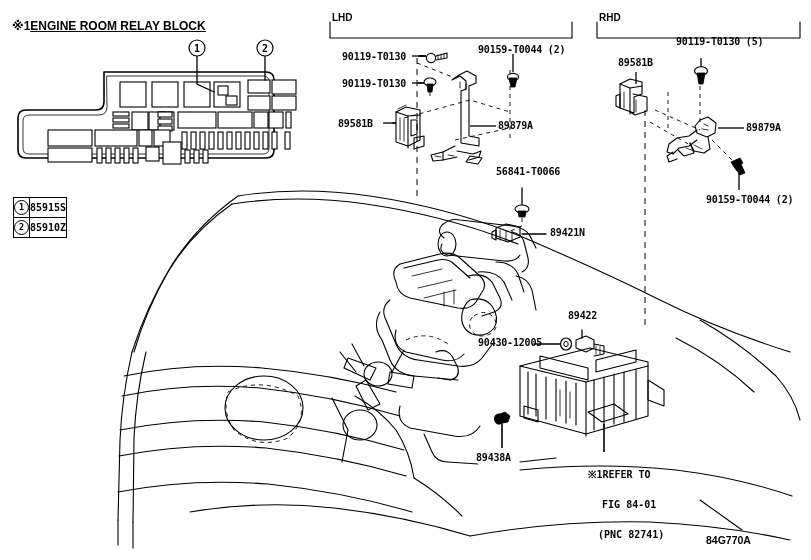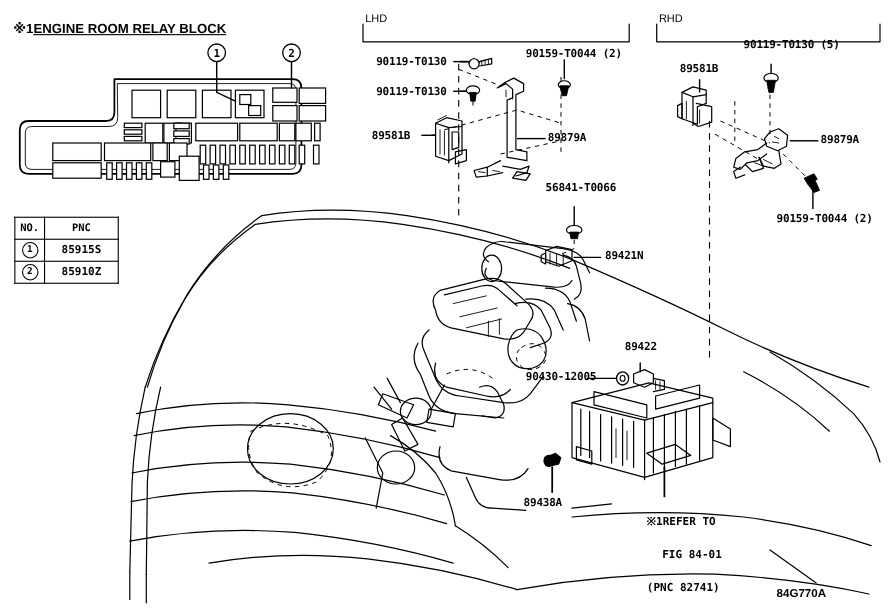--- a/index.html
+++ b/index.html
@@ -22,21 +22,21 @@
   #pnc-table .c-pnc{width:66px;}
   #pnc-table th{font-size:9.5px;}
   .circnum{display:inline-block;width:13px;height:13px;line-height:13px;
            border:1.3px solid #000;border-radius:50%;font-size:8.5px;font-weight:bold;
            text-align:center;}
   #figcode{position:absolute;left:706px;top:534px;font-family:"Liberation Sans","DejaVu Sans",sans-serif;
            font-weight:bold;font-size:10.5px;}
   .note{position:absolute;font-family:"DejaVu Sans Mono","Liberation Mono",monospace;
         font-weight:bold;font-size:10px;line-height:15px;white-space:pre;}
   .secthead{position:absolute;font-family:"Liberation Sans","DejaVu Sans",sans-serif;
-            font-weight:normal;font-size:10px;}
+            font-weight:bold;font-size:10px;}
 </style>
 </head>
 <body>
 
 <svg id="canvas" viewBox="0 0 811 560">
   <defs>
     <style>
       .ln{fill:none;stroke:#000;stroke-width:1.1;stroke-linecap:round;stroke-linejoin:round;}
       .ln-t{fill:none;stroke:#000;stroke-width:0.8;stroke-linecap:round;stroke-linejoin:round;}
       .ln-b{fill:none;stroke:#000;stroke-width:1.6;stroke-linejoin:round;}
@@ -358,24 +358,20 @@
     <path class="ln" d="M520,462 L556,458"></path>
   </g>
 </svg>
 
 <div id="title">
   <span>※1</span><span class="ul">ENGINE ROOM RELAY BLOCK</span>
 </div>
 
 <table id="pnc-table">
   <tbody>
-      <tr>
-    <th class="c-no">NO.</th>
-    <th class="c-pnc">PNC</th>
-  </tr>
   <tr>
     <td>
       <span class="circnum">1</span>
     </td>
     <td>85915S</td>
   </tr>
   <tr>
     <td>
       <span class="circnum">2</span>
     </td>
@@ -418,16 +414,16 @@
 
 <div class="lbl" style="left:496px;top:166px;">56841-T0066</div>
 <div class="lbl" style="left:550px;top:227px;">89421N</div>
 <div class="lbl" style="left:568px;top:310px;">89422</div>
 <div class="lbl" style="left:478px;top:337px;text-align:center;">90430-12005</div>
 <div class="lbl" style="left:476px;top:452px;">89438A</div>
 
 <div class="note" style="left:576px;top:452px;">
   <span>※1</span><span>REFER TO</span><br>
   <span style="margin-left:14px;display:inline-block;">FIG 84-01</span><br>
-  <span style="display:inline-block;">(PNC 82741)</span>
+  <span style="margin-left:10px;display:inline-block;">(PNC 82741)</span>
 </div>
 
 <div id="figcode">84G770A</div>
 
 </body></html>

